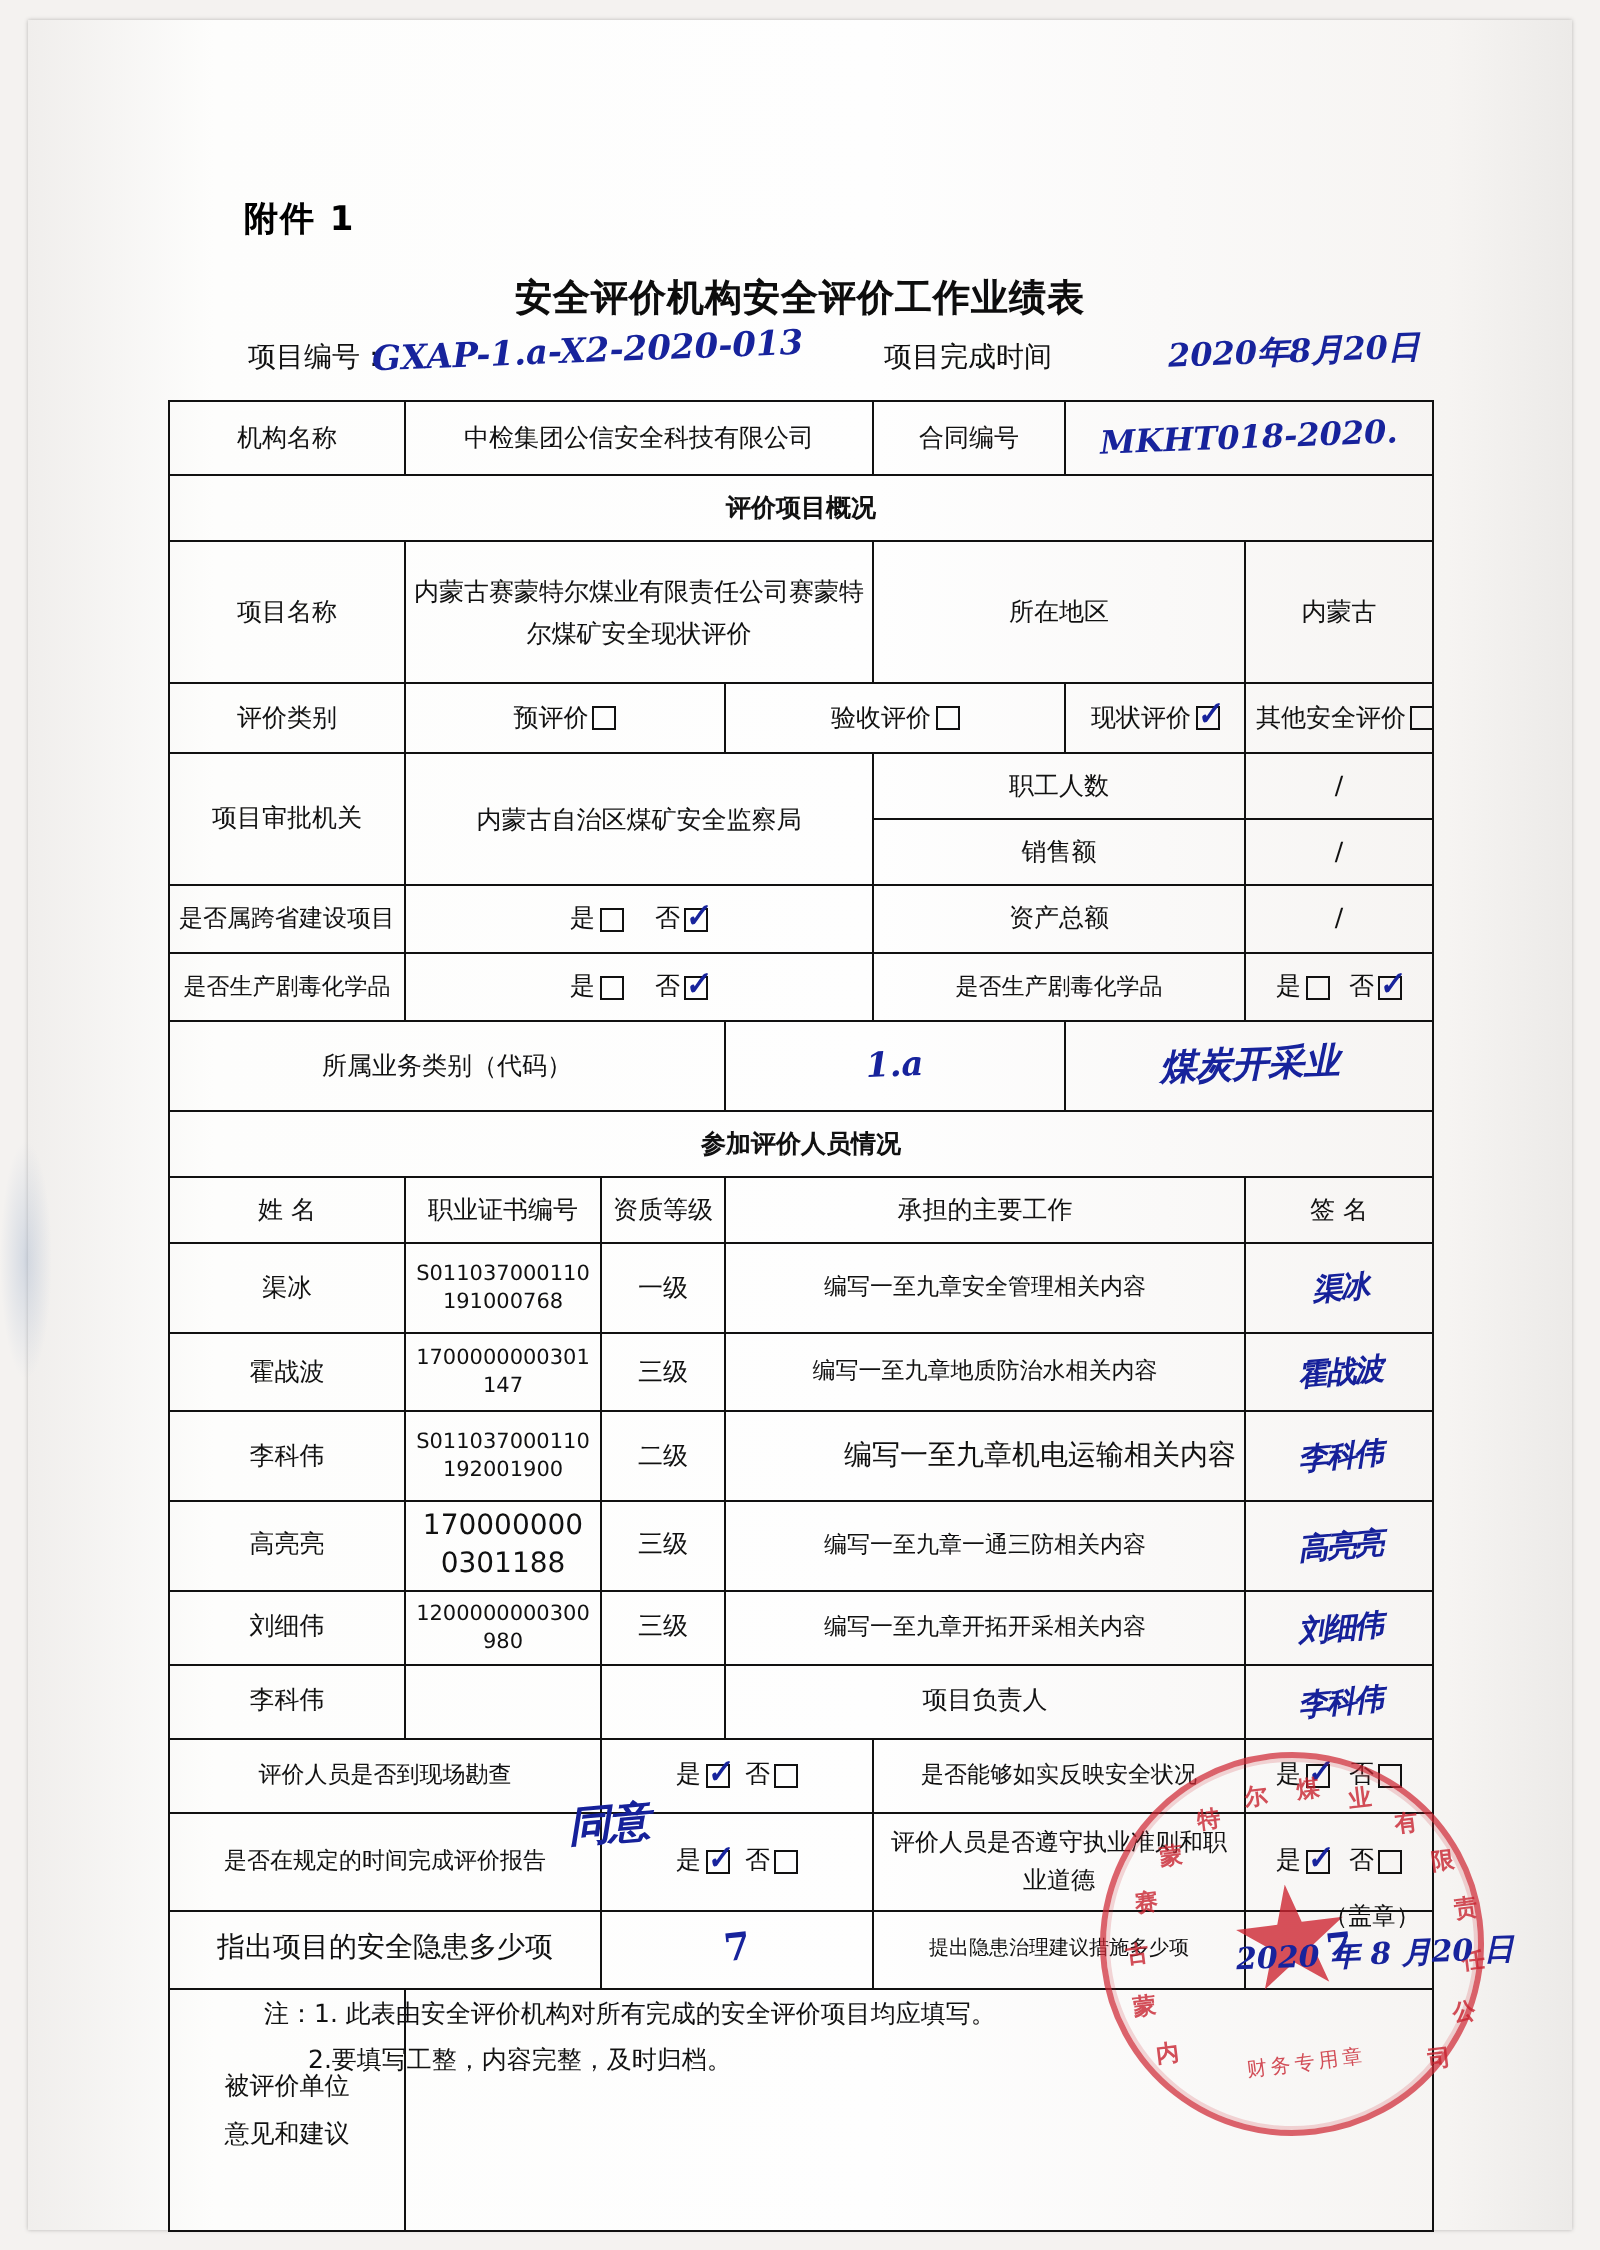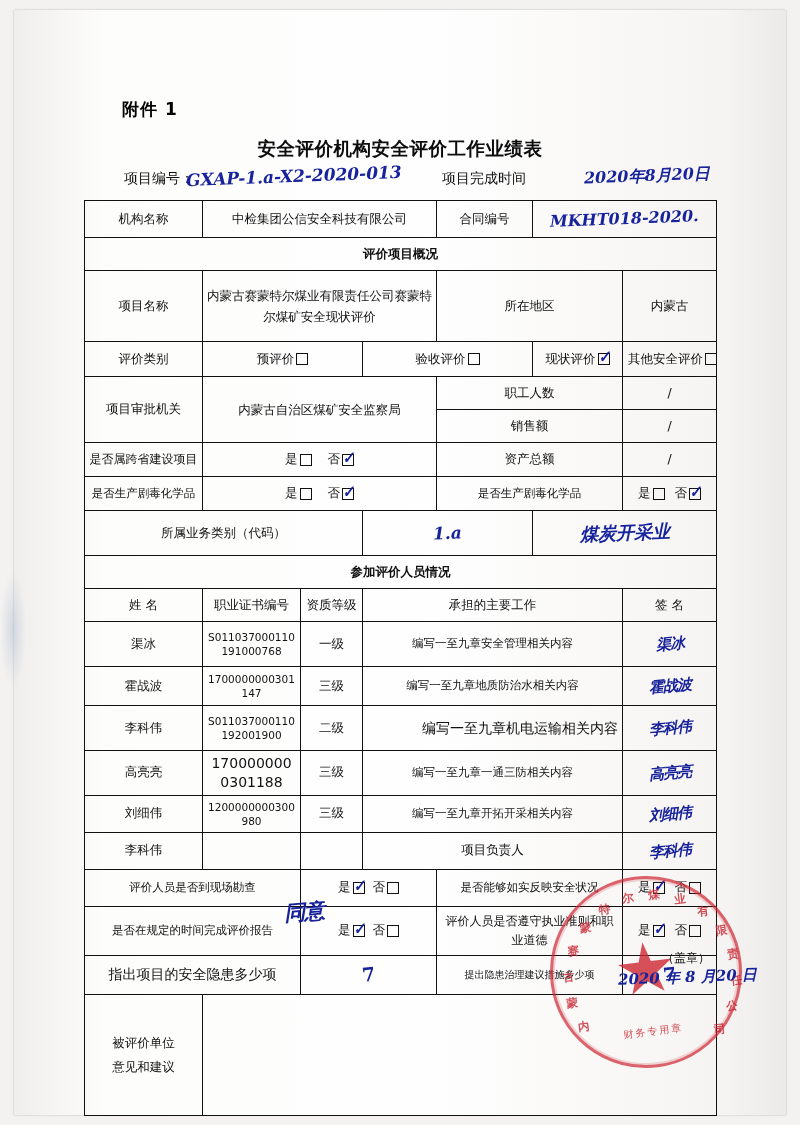--- a/index.html
+++ b/index.html
@@ -358,15 +358,19 @@
         <span style="transform:rotate(134deg) translate(0,-84px) rotate(-134deg)">司</span>
       </div>
       <div class="bottom-txt">财务专用章</div>
     </div>
 
     <div class="sealmark">（盖章）</div>
     <div class="sealdate">
       <span class="hw" style="font-size:15px;display:inline-block;">2020 年 8 月20 日</span>
     </div>
 
+    <div class="notes">
+      <div>注：1. 此表由安全评价机构对所有完成的安全评价项目均应填写。</div>
+      <div>2.要填写工整，内容完整，及时归档。</div>
+    </div>
 
   </div>
 </div>
 
 </body></html>

